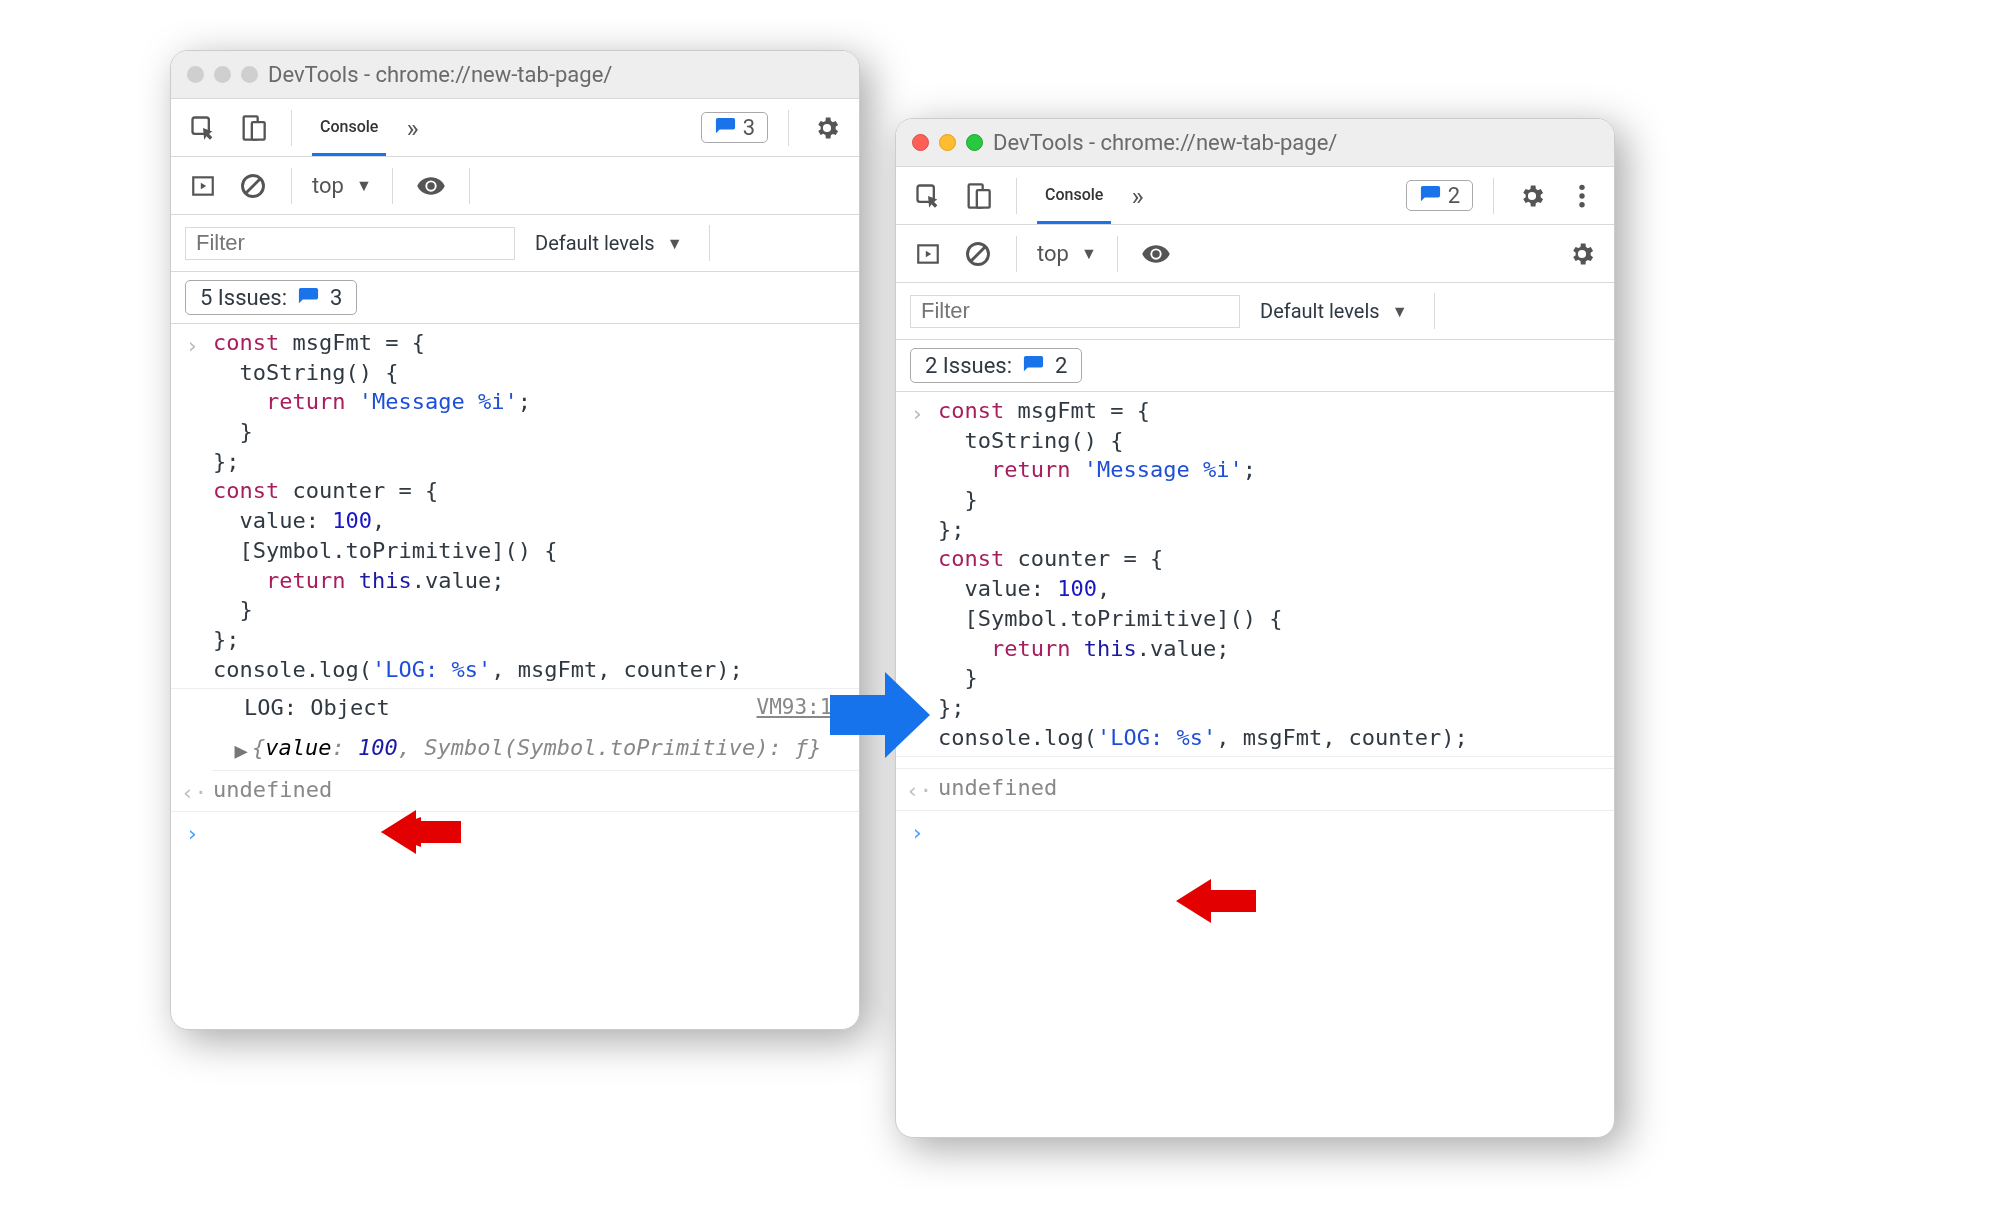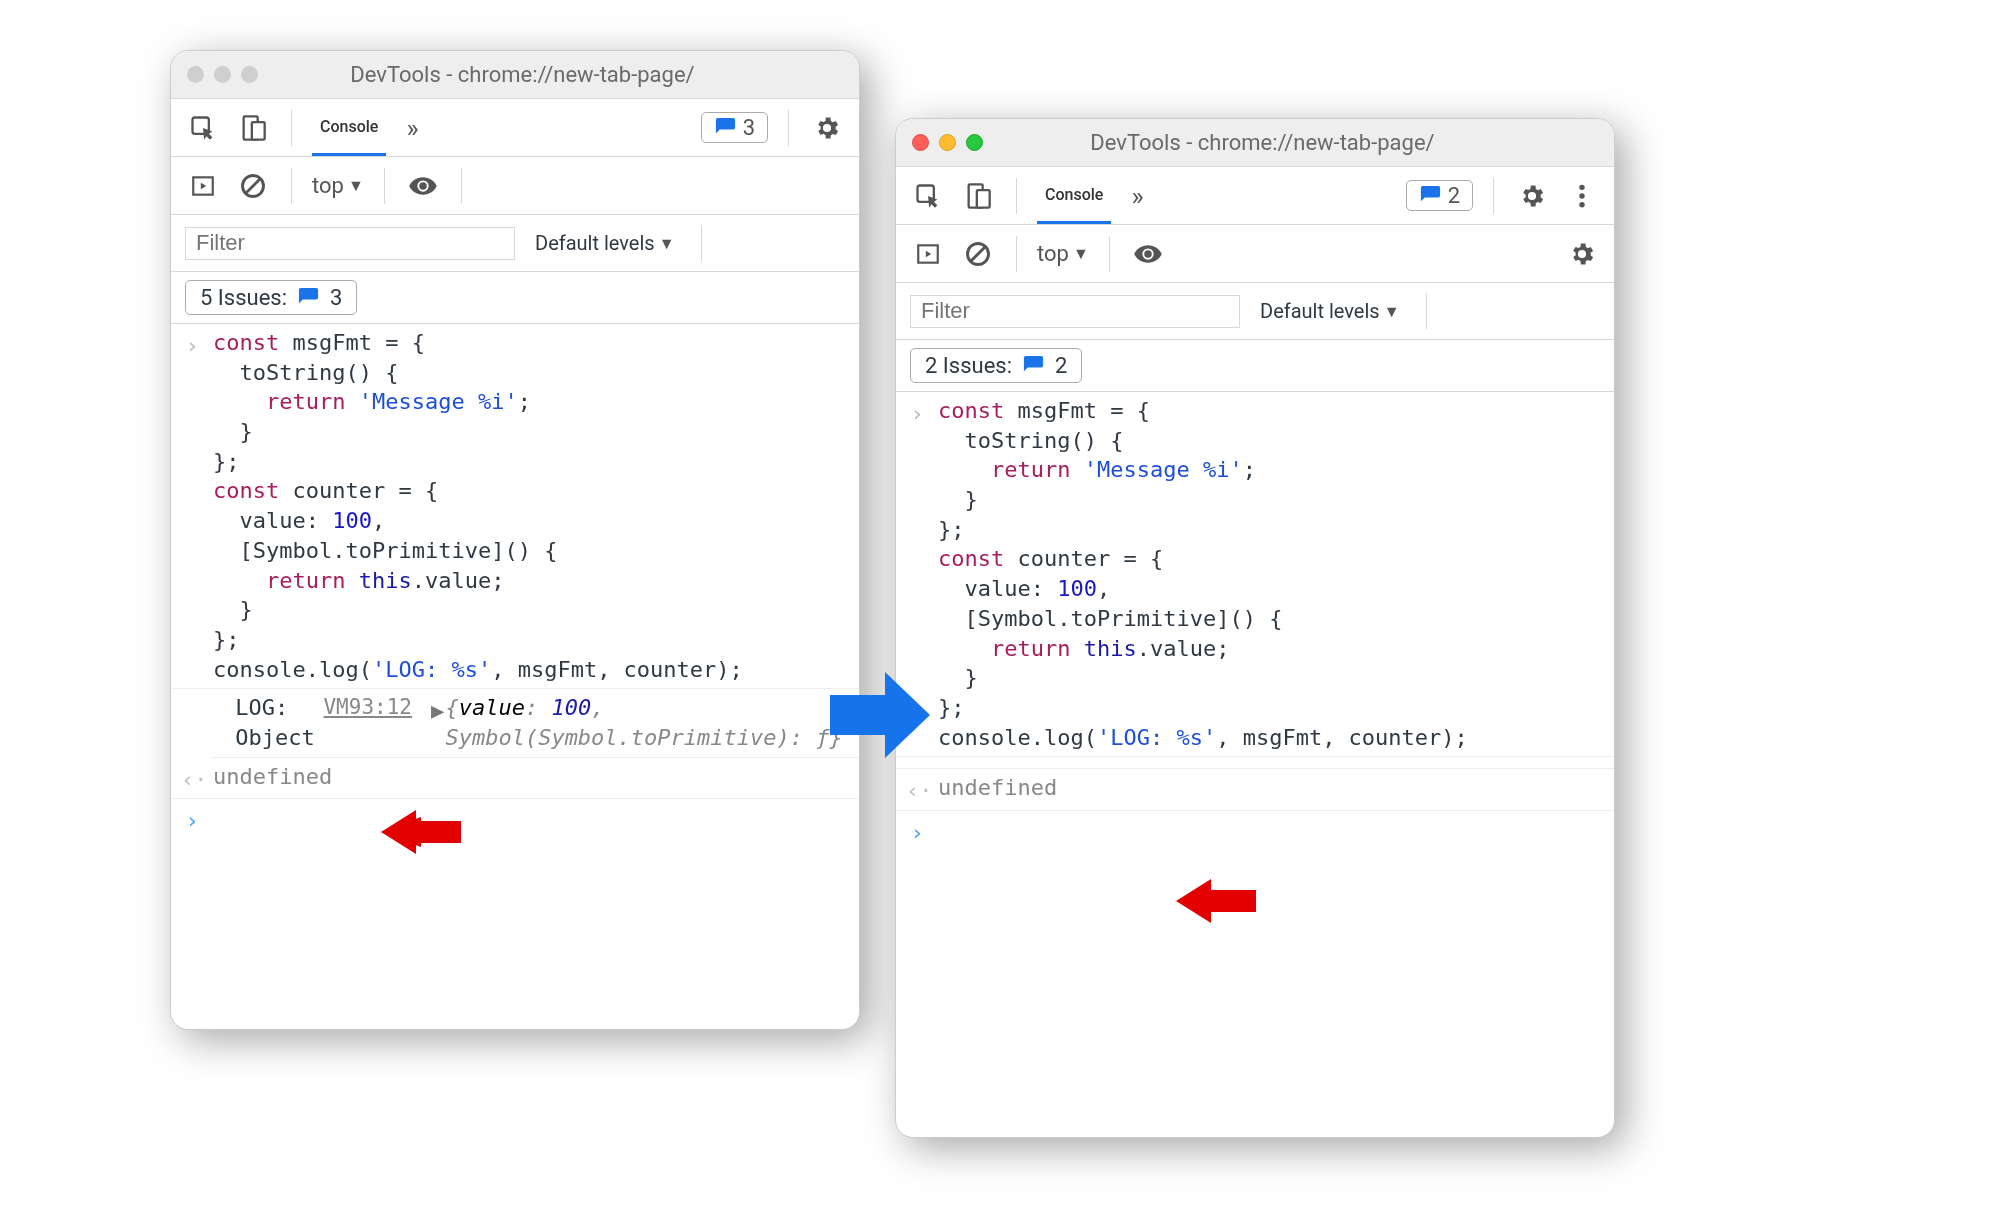--- a/index.html
+++ b/index.html
@@ -26,37 +26,37 @@
 
   
   .titlebar               { display:flex; align-items:center; gap:10px; height:48px;
                             padding:0 16px; background:#efeeef; border-bottom:1px solid #d9d9d9; }
   .traffic                { display:flex; gap:10px; }
   .dot                    { width:17px; height:17px; border-radius:50%; }
   .dot.gray               { background:#cfcfcf; }
   .dot.red                { background:#ff5f57; border:1px solid #e04c43; }
   .dot.yellow             { background:#febc2e; border:1px solid #dba023; }
   .dot.green              { background:#28c840; border:1px solid #1ba52d; }
-  .title                  { flex:1; text-align:center; color:#6a6a6a; font-size:22px; }
+  .title                  { flex:1; text-align:left; color:#6a6a6a; font-size:22px; }
 
   
   .row { display:flex; align-items:center; gap:14px; height:58px; padding:0 14px;
          border-bottom:1px solid #d9d9d9;  font-size:22px; color:#555;}
   .row .spacer { flex:1; }
   .icon-btn { width:36px; height:36px; display:flex; align-items:center; justify-content:center; color:#555;}
   .vsep { width:1px; height:36px; background:#d9d9d9; margin:0 6px;}
   .tab { font-size:16px; font-weight:500; color:#333; height:100%; display:flex; align-items:center;
          padding:0 8px; border-bottom:3px solid transparent; }
   .tab.active { border-bottom-color:#1a73e8; }
   .chev { font-size:26px; color:#555; padding: 0 6px;}
   .issues-pill { display:flex; align-items:center; gap:6px; border:1px solid #aaa; border-radius:5px;
                  padding:2px 12px; font-size:22px; }
   .issues-pill svg, .issues-bar svg { color:#1a73e8; }
 
-  .sel { display:flex; align-items:center; gap:4px; }
+  .sel { display:flex; align-items:center; gap:12px; }
   .sel .tri { font-size: 16px; color:#555;}
 
   .filter-row { display:flex; align-items:center; gap:20px; padding:10px 14px; border-bottom:1px solid #d9d9d9; }
   .filter-input { border:1px solid #d9d9d9; height:33px; font-size:22px; padding:0 10px; color:#888; flex:1; max-width: 330px; }
 
   .issues-bar { display:flex; align-items:center; gap:10px; padding:8px 14px; border-bottom:1px solid #d9d9d9; }
   .issues-box { display:flex; align-items:center; gap:10px; border:1px solid #aaa; border-radius:5px;
                 padding:4px 14px; font-size:22px; }
 
   
@@ -189,21 +189,21 @@
 <span>};</span>
 <span class="kw">const</span><span> counter = {</span>
 <span>  value: </span><span class="dblue">100</span><span>,</span>
 <span>  [Symbol.toPrimitive]() {</span>
 <span>    </span><span class="kw">return</span><span> </span><span class="blue">this</span><span>.value;</span>
 <span>  }</span>
 <span>};</span>
 <span>console.log(</span><span class="str">'LOG: %s'</span><span>, msgFmt, counter);</span></div>
       </div>
 
-      <div class="line" style="margin-left:41px;">
+      <div class="line" style="flex-direction:column;margin-left:41px;">
         <div class="row-line">
           <div class="gut"></div>
           <span>LOG: Object</span>
           <span class="src">VM93:12</span>
         </div>
         <div class="row-line italic" style="padding-left:8px;">
           <span class="gut" style="color:#777">▶</span>
           <span>{<span class="prop">value</span>: <span class="num">100</span><span>, Symbol(Symbol.toPrimitive): ƒ}</span></span>
         </div>
       </div>

